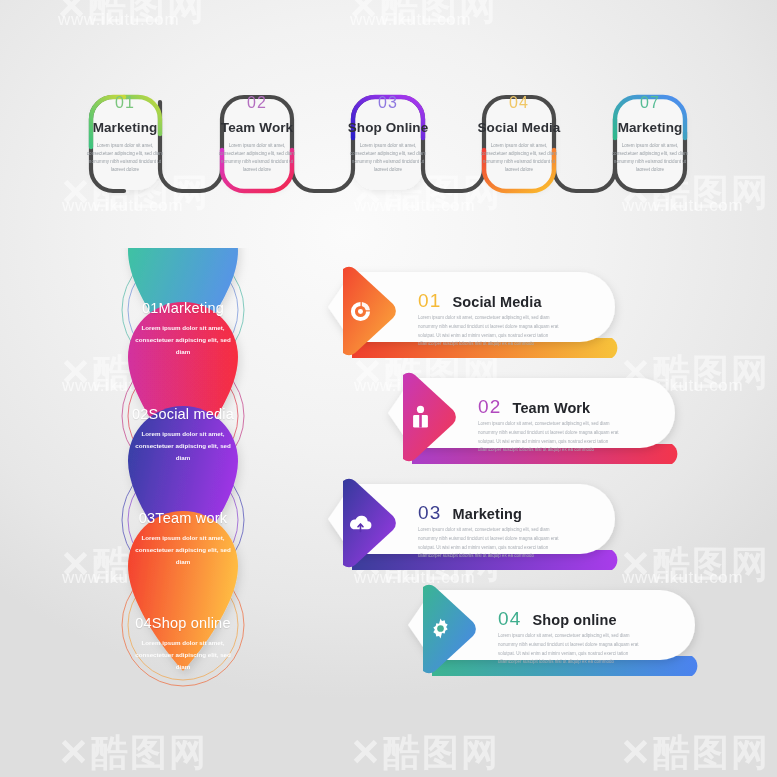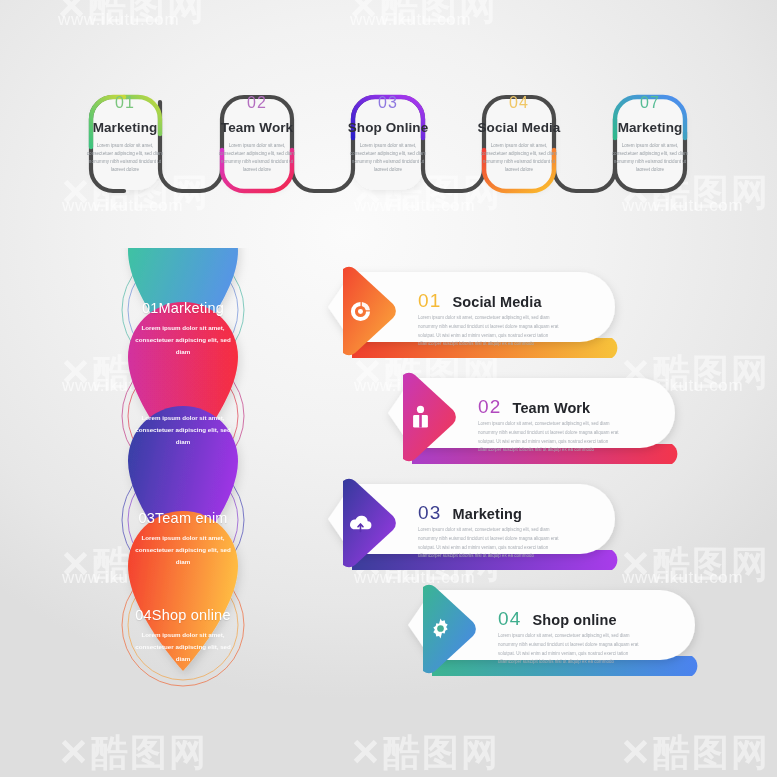--- a/index.html
+++ b/index.html
@@ -225,27 +225,28 @@
         <path d="M 95 200 C 95 200 40 140 40 95 A 55 55 0 1 1 150 95 C 150 140 95 200 95 200 Z" transform="translate(0,118)" fill="url(#dg2)"></path>
         <path d="M 95 200 C 95 200 40 140 40 95 A 55 55 0 1 1 150 95 C 150 140 95 200 95 200 Z" transform="translate(0,223)" fill="url(#dg3)"></path>
       </g>
     </svg>
 
     <div class="drop-cell" style="left:5px;top:52px;">
       <div class="drop-title">01Marketing</div>
       <div class="drop-body">Lorem ipsum dolor sit amet, consectetuer adipiscing elit, sed diam</div>
     </div>
     <div class="drop-cell" style="left:5px;top:158px;">
+      <div class="drop-title">02Social media</div>
       <div class="drop-body">Lorem ipsum dolor sit amet, consectetuer adipiscing elit, sed diam</div>
     </div>
     <div class="drop-cell" style="left:5px;top:262px;">
-      <div class="drop-title">03Team enim</div>
+      <div class="drop-title">03Team work</div>
       <div class="drop-body">Lorem ipsum dolor sit amet, consectetuer adipiscing elit, sed diam</div>
     </div>
-    <div class="drop-cell" style="left:5px;top:359px;">
+    <div class="drop-cell" style="left:5px;top:367px;">
       <div class="drop-title">04Shop online</div>
       <div class="drop-body">Lorem ipsum dolor sit amet, consectetuer adipiscing elit, sed diam</div>
     </div>
   </div>
 
   <div class="banner" style="left:322px;top:266px;width:312px;">
     <svg width="312" height="108" viewBox="0 0 312 108">
       <defs>
         <linearGradient id="ar0" x1="0" y1="0" x2="1" y2="1">
           <stop offset="0" stop-color="#f2462f"></stop>

